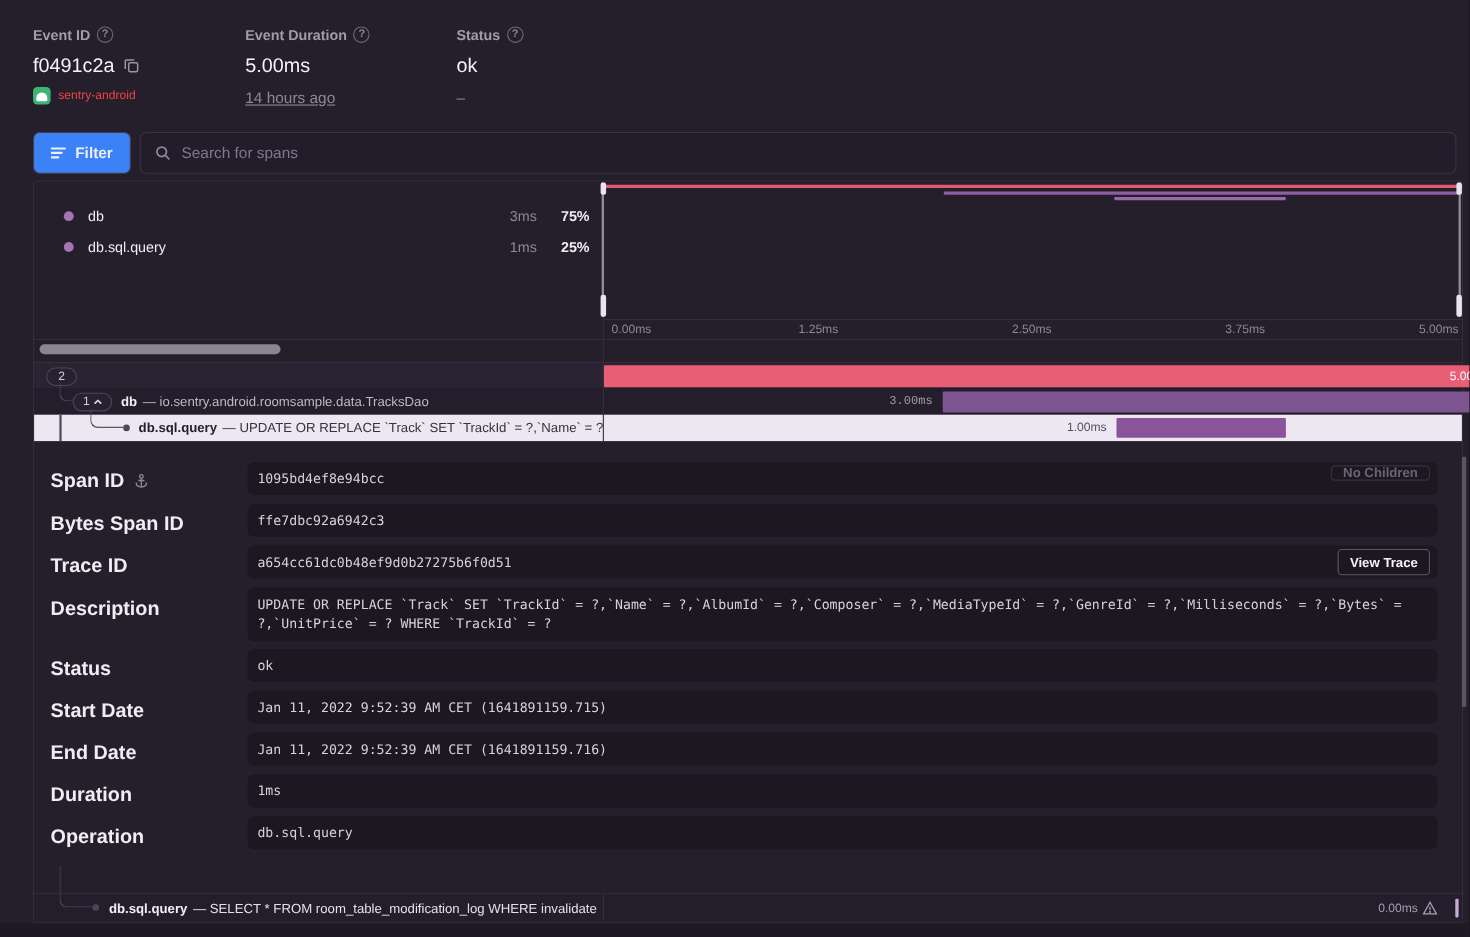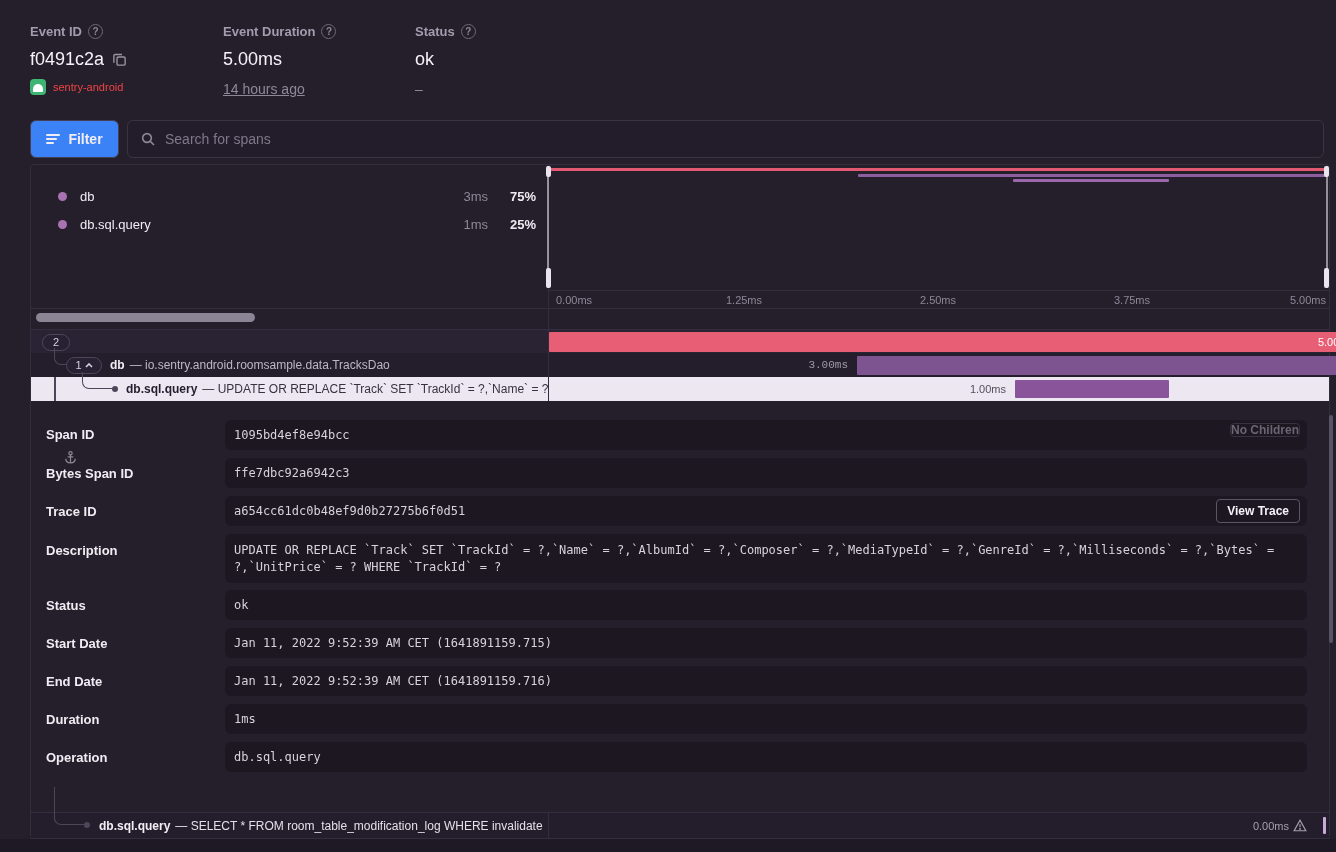--- a/index.html
+++ b/index.html
@@ -76,25 +76,25 @@
   .row-desc { color:#bdb6c6; }
   .row-sel .row-op { color:#241d2e; }
   .row-sel .row-desc { color:#38313f; }
   .tree-line { position:absolute; background:#4d4659; }
   .tree-elbow { position:absolute; border-left:1.5px solid #4d4659; border-bottom:1.5px solid #4d4659; border-bottom-left-radius:7px; }
   .tree-dot { position:absolute; width:6px; height:6px; border-radius:50%; background:#4d4659; }
   .bar { position:absolute; border-radius:1px; }
   .bar-label { position:absolute; font-size:11px; line-height:20px; }
 
   
-  .dt-label { position:absolute; left:46px; font-size:13px; font-weight:700; color:#f0ecf3; display:flex; align-items:center; gap:8px;flex-direction:column; }
+  .dt-label { position:absolute; left:46px; font-size:18px; font-weight:700; color:#f0ecf3; display:flex; align-items:center; gap:8px; }
   .dt-box { position:absolute; left:225px; width:1082px; background:#1d1722; border-radius:6px; }
   .dt-val { font-size:12px; color:#d8d2dc; padding-left:9px; }
   .nochildren {
-    position:absolute; right:7px; top:3px; height:14px; padding:0 0; border:1px solid #38323f; border-radius:4px;
+    position:absolute; right:7px; top:3px; height:14px; padding:0 10px; border:1px solid #38323f; border-radius:4px;
     color:#6b6472; font-size:12px; font-weight:700; display:flex; align-items:center; background:transparent;
   }
   .viewtrace {
     position:absolute; right:7px; top:3px; height:24px; padding:0 10px; border:1px solid #5c5664; border-radius:4px;
     color:#f5f2f8; font-size:12px; font-weight:700; display:flex; align-items:center; background:transparent; cursor:pointer;
   }
 
   .bottom-strip { left:0; top:839px; width:1336px; height:13px; background:#1f1926; }
   .hline { position:absolute; height:1px; background:#342d3f; }
   svg { display:block; }

